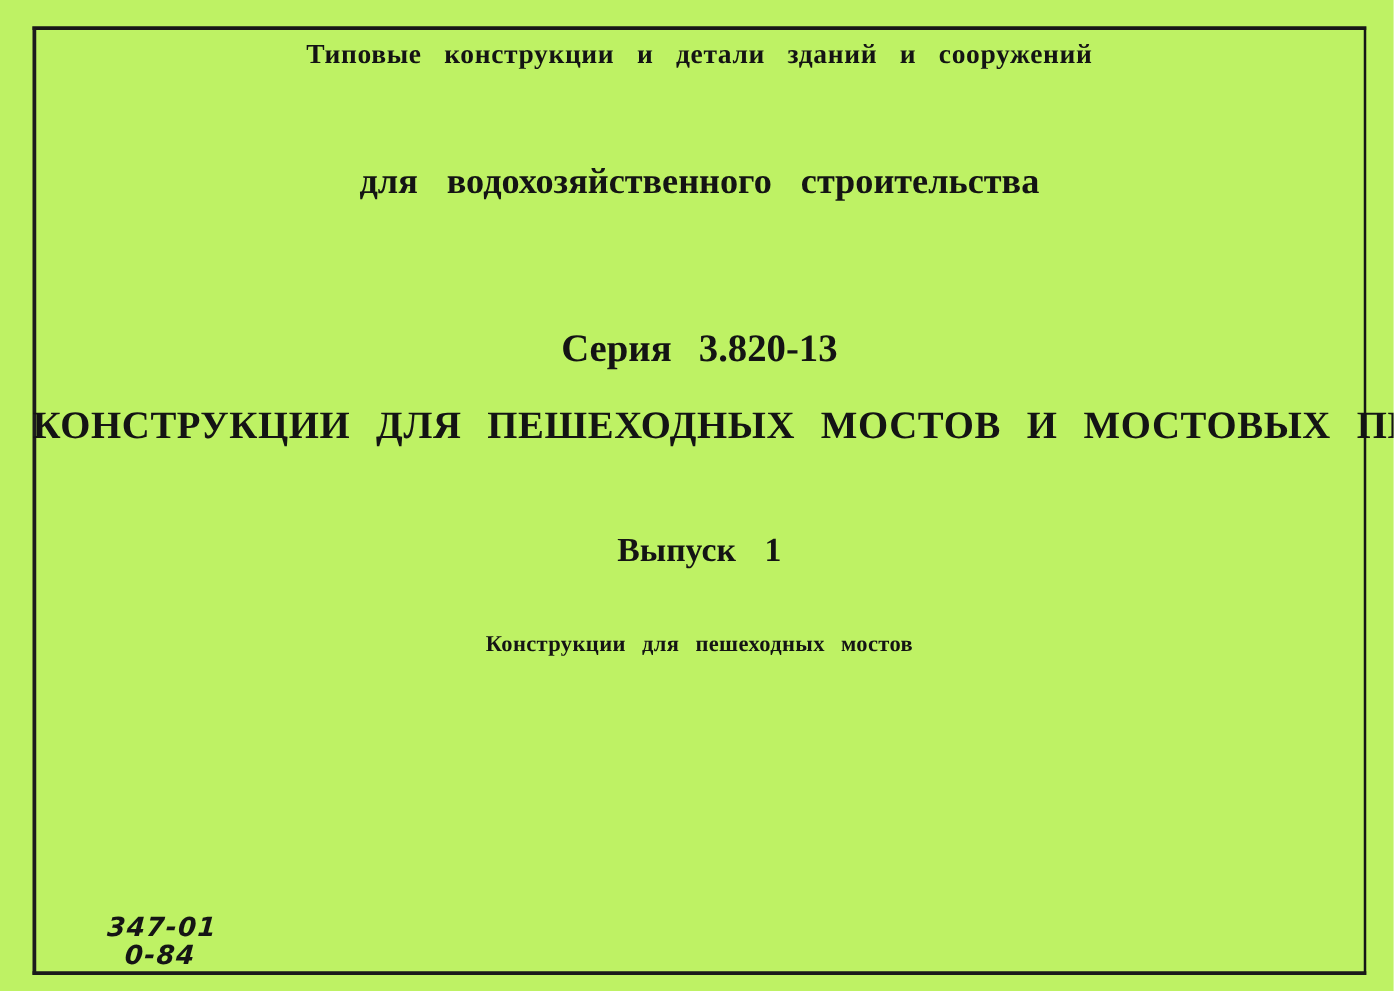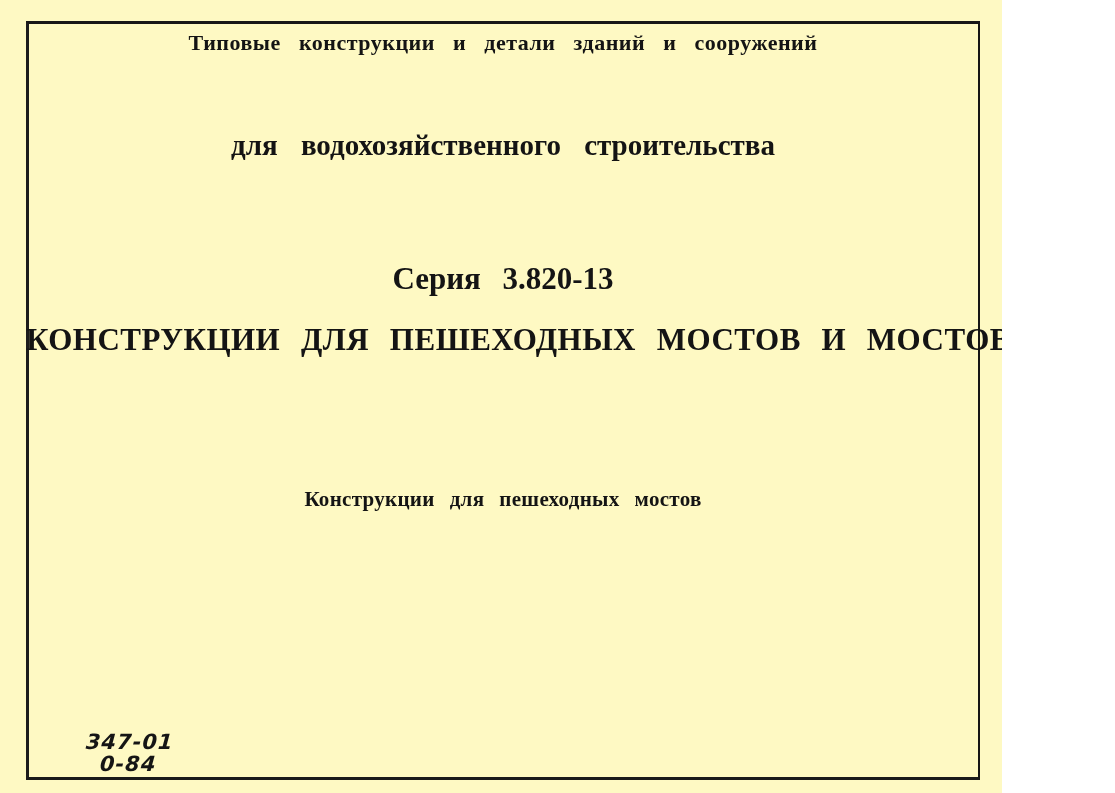--- a/index.html
+++ b/index.html
@@ -2,23 +2,23 @@
 <html lang="ru"><head>
 <meta charset="utf-8">
 <style>
   html, body {
     margin: 0;
     padding: 0;
     background: #ffffff;
   }
   .page {
     position: relative;
-    width: 1002px;
+    width: 1115px;
     height: 793px;
-    background: #fef9c3;
+    background: #bef264;
     overflow: hidden;
     font-family: "Liberation Serif", "DejaVu Serif", serif;
     color: #141414;
   }
   
   .frame {
     position: absolute;
     left: 26px;
     top: 21px;
     right: 22px;
@@ -63,22 +63,22 @@
     font-size: 31px;
     word-spacing: 0.40em;
     letter-spacing: 0.5px;
   }
   .issue-line {
     top: 426px;
     font-size: 27px;
     word-spacing: 0.6em;
   }
   .subtitle-line {
-    top: 488px;
-    font-size: 21px;
+    top: 506px;
+    font-size: 18px;
     word-spacing: 0.45em;
     letter-spacing: 0.3px;
   }
   
   .stamp {
     position: absolute;
     left: 84px;
     top: 731px;
     width: 90px;
     text-align: center;
@@ -101,20 +101,21 @@
 
   <div class="textline header-line1">Типовые конструкции и детали зданий и сооружений</div>
 
 
   <div class="textline header-line3">для водохозяйственного строительства</div>
 
   <div class="textline series-line">Серия 3.820-13</div>
 
   <div class="textline main-title">КОНСТРУКЦИИ ДЛЯ ПЕШЕХОДНЫХ МОСТОВ И МОСТОВЫХ ПЕРЕЕЗДОВ</div>
 
+  <div class="textline issue-line">Выпуск 1</div>
 
   <div class="textline subtitle-line">Конструкции для пешеходных мостов</div>
 
   <div class="stamp">
     <div>347-01</div>
     <div>0-84</div>
   </div>
 
 </div>
 

